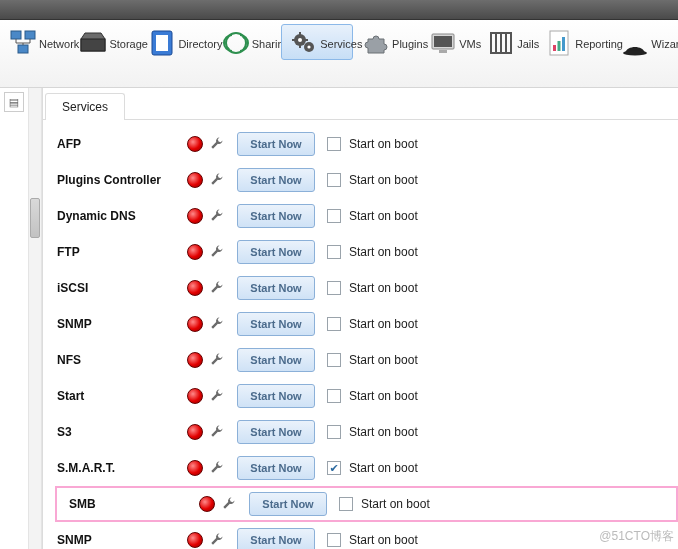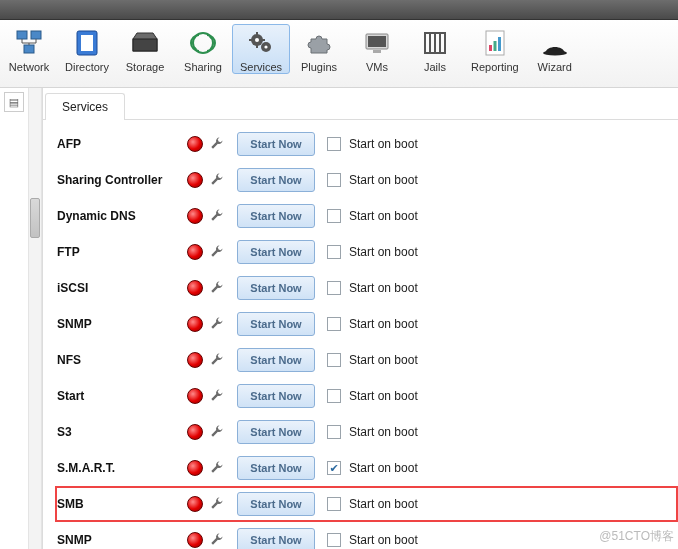--- a/index.html
+++ b/index.html
@@ -1,39 +1,39 @@
 <!DOCTYPE html>
 <html><head>
 <meta charset="utf-8">
 <style>
   * { box-sizing: border-box; margin: 0; padding: 0; }
   html, body { width: 678px; height: 549px; font-family: Arial, Helvetica, sans-serif; font-size: 12px; color: #222; background: #fff; overflow: hidden; }
   .window-header { height: 20px; background: linear-gradient(#6d6d6d,#4a4a4a); border-bottom: 1px solid #333; }
 
   
   .toolbar { display: flex; align-items: flex-start; height: 68px; background: linear-gradient(#ffffff,#f2f2f2); border-bottom: 1px solid #d6d6d6; padding-top: 4px; }
-  .tool-item { display: flex; flex-direction: column; align-items: center; justify-content: flex-start; padding: 2px 6px 0; cursor: pointer; min-width: 58px; border: 1px solid transparent; border-radius: 3px; }
+  .tool-item { display: flex; flex-direction: row; align-items: center; justify-content: flex-start; padding: 2px 6px 0; cursor: pointer; min-width: 58px; border: 1px solid transparent; border-radius: 3px; }
   .tool-item.selected { background: linear-gradient(#e8f1fb,#c7def6); border: 1px solid #8bb8e8; }
   .tool-icon { width: 32px; height: 32px; display: flex; align-items: center; justify-content: center; }
   .tool-label { font-size: 11px; color: #333; margin-top: 2px; }
 
   
   .body-area { display: flex; height: calc(549px - 20px - 68px); }
   .left-gutter { width: 28px; display: flex; flex-direction: column; align-items: center; padding-top: 4px; gap: 6px; background: #fff; }
   .gutter-icon { width: 20px; height: 20px; border: 1px solid #ccc; display: flex; align-items: center; justify-content: center; font-size: 11px; color: #666; background: #fff; cursor: pointer; }
   .left-scroll { width: 14px; background: #f3f3f3; border-left: 1px solid #e4e4e4; border-right: 1px solid #e4e4e4; position: relative; }
   .left-scroll .thumb { position: absolute; top: 110px; left: 1px; width: 10px; height: 40px; background: linear-gradient(#d9d9d9,#c2c2c2); border: 1px solid #aaa; border-radius: 2px; }
 
   .main-panel { flex: 1; background: #fff; display: flex; flex-direction: column; border-left: 1px solid #dcdcdc; }
   .tabbar { height: 32px; display: flex; align-items: flex-end; padding-left: 2px; border-bottom: 1px solid #dcdcdc; background: #fff; }
   .tab { padding: 6px 16px; border: 1px solid #dcdcdc; border-bottom: none; background: #fff; font-size: 12px; color: #222; position: relative; top: 1px; border-top-left-radius: 3px; border-top-right-radius: 3px; }
 
   .services-panel { flex: 1; overflow: hidden; padding: 6px 0 0 12px; }
   .svc-row { display: flex; align-items: center; height: 36px; border: 2px solid transparent; padding-right: 12px; }
-  .svc-row.highlight { border: 2px solid #ef4444; }
+  .svc-row.highlight { border: 2px solid #f9a8d4; padding-left: 12px; }
   .svc-name { width: 130px; font-weight: bold; font-size: 12px; color: #111; }
   .status-dot { width: 16px; height: 16px; border-radius: 50%; background: radial-gradient(circle at 35% 35%, #ff8a8a 0%, #e20000 55%, #8b0000 100%); border: 1px solid #600; margin-right: 6px; flex-shrink: 0; }
   .wrench { width: 16px; height: 16px; margin-right: 12px; flex-shrink: 0; cursor: pointer; }
   .wrench svg { display: block; }
   .btn { height: 24px; min-width: 78px; background: linear-gradient(#eaf2fb,#cfe2f6); border: 1px solid #8bb0d8; border-radius: 3px; color: #4b6b8c; font-size: 11px; font-weight: bold; padding: 0 10px; margin-right: 12px; cursor: pointer; }
   .checkbox { width: 14px; height: 14px; border: 1px solid #9aa3ab; background: #fff; margin-right: 8px; display: inline-flex; align-items: center; justify-content: center; cursor: pointer; flex-shrink: 0; }
   .checkbox.checked::after { content: "✔"; font-size: 11px; color: #2c6aa0; line-height: 1; }
   .boot-label { font-size: 12px; color: #222; cursor: pointer; }
 
   .watermark { position: absolute; right: 4px; bottom: 4px; font-size: 12px; color: #bbb; font-family: sans-serif; }
@@ -53,35 +53,35 @@
           <rect x="11" y="18" width="10" height="8" fill="#4a88c7" stroke="#2a5a8a"></rect>
           <path d="M9 12v4h14v-4M16 16v2" stroke="#555" fill="none"></path>
         </svg>
     </span>
     <span class="tool-label">Network</span>
   </div>
 
   <div class="tool-item">
     <span class="tool-icon">
       <svg width="32" height="32" viewBox="0 0 32 32">
+          <path d="M4 12l4-6h16l4 6v12H4z" fill="#6b6b6b" stroke="#333"></path>
+          <rect x="4" y="12" width="24" height="12" fill="#444" stroke="#222"></rect>
+        </svg>
+    </span>
+    <span class="tool-label">Storage</span>
+  </div>
+
+  <div class="tool-item">
+    <span class="tool-icon">
+      <svg width="32" height="32" viewBox="0 0 32 32">
           <rect x="6" y="4" width="20" height="24" rx="2" fill="#3a7bd5" stroke="#1a4b95"></rect>
           <rect x="10" y="8" width="12" height="16" fill="#fff"></rect>
         </svg>
     </span>
     <span class="tool-label">Directory</span>
-  </div>
-
-  <div class="tool-item">
-    <span class="tool-icon">
-      <svg width="32" height="32" viewBox="0 0 32 32">
-          <path d="M4 12l4-6h16l4 6v12H4z" fill="#6b6b6b" stroke="#333"></path>
-          <rect x="4" y="12" width="24" height="12" fill="#444" stroke="#222"></rect>
-        </svg>
-    </span>
-    <span class="tool-label">Storage</span>
   </div>
 
   <div class="tool-item">
     <span class="tool-icon">
       <svg width="32" height="32" viewBox="0 0 32 32">
           <circle cx="16" cy="16" r="10" fill="none" stroke="#2d8f4e" stroke-width="2"></circle>
           <path d="M20 8a8 8 0 0 1 0 16M12 24a8 8 0 0 1 0-16" fill="none" stroke="#2d8f4e" stroke-width="2"></path>
           <path d="M22 10l3-1-1 3z M10 22l-3 1 1-3z" fill="#2d8f4e"></path>
         </svg>
     </span>
@@ -185,21 +185,21 @@
           <span class="wrench">
             <svg width="16" height="16" viewBox="0 0 16 16">
               <path d="M13.5 4.5a3.5 3.5 0 0 1-4.6 3.3L4 12.7 2.3 11l4.9-4.9A3.5 3.5 0 0 1 10.5 1.5l-1.8 1.8.9 2.1 2.1.9 1.8-1.8z" fill="#6b6b6b"></path>
             </svg>
           </span>
           <button class="btn">Start Now</button>
           <span class="checkbox"></span>
           <span class="boot-label">Start on boot</span>
         </div>
         <div class="svc-row">
-          <span class="svc-name">Sharing Controller</span>
+          <span class="svc-name">Plugins Controller</span>
           <span class="status-dot"></span>
           <span class="wrench">
             <svg width="16" height="16" viewBox="0 0 16 16">
               <path d="M13.5 4.5a3.5 3.5 0 0 1-4.6 3.3L4 12.7 2.3 11l4.9-4.9A3.5 3.5 0 0 1 10.5 1.5l-1.8 1.8.9 2.1 2.1.9 1.8-1.8z" fill="#6b6b6b"></path>
             </svg>
           </span>
           <button class="btn">Start Now</button>
           <span class="checkbox"></span>
           <span class="boot-label">Start on boot</span>
         </div>

